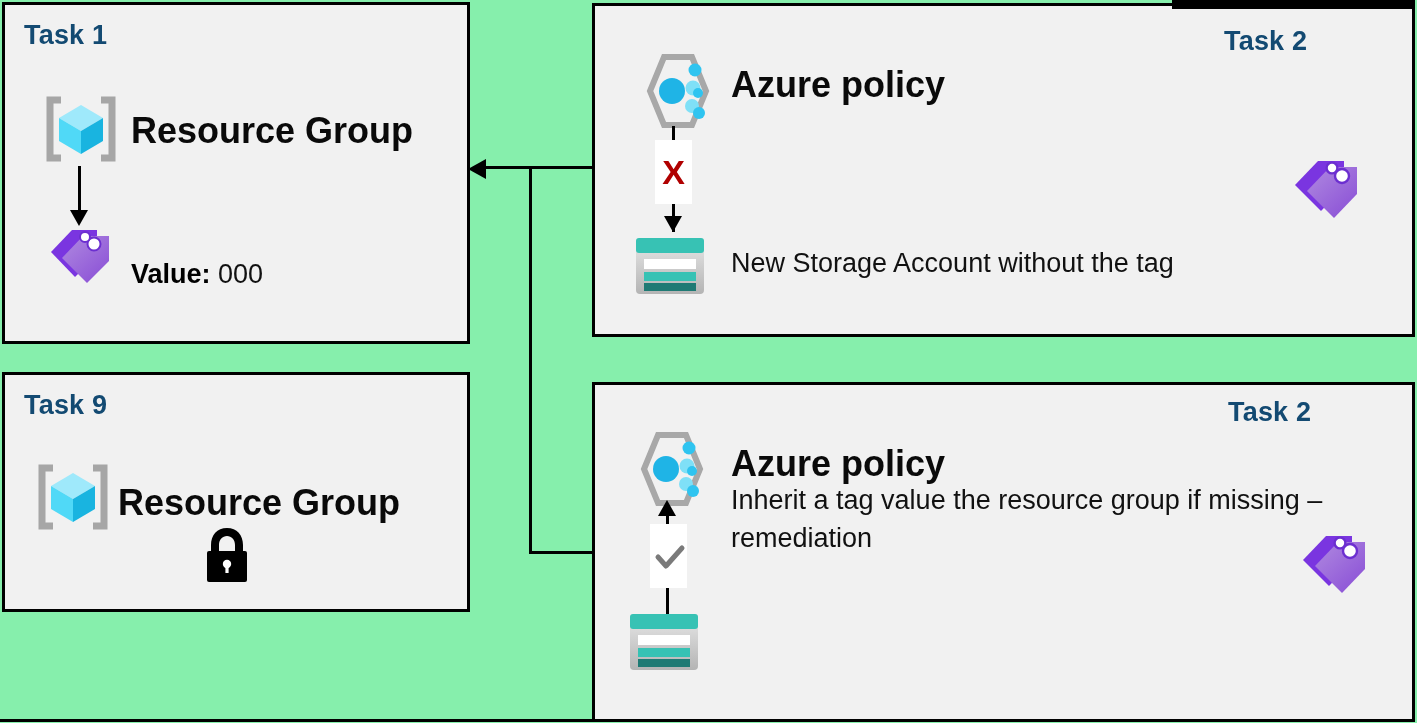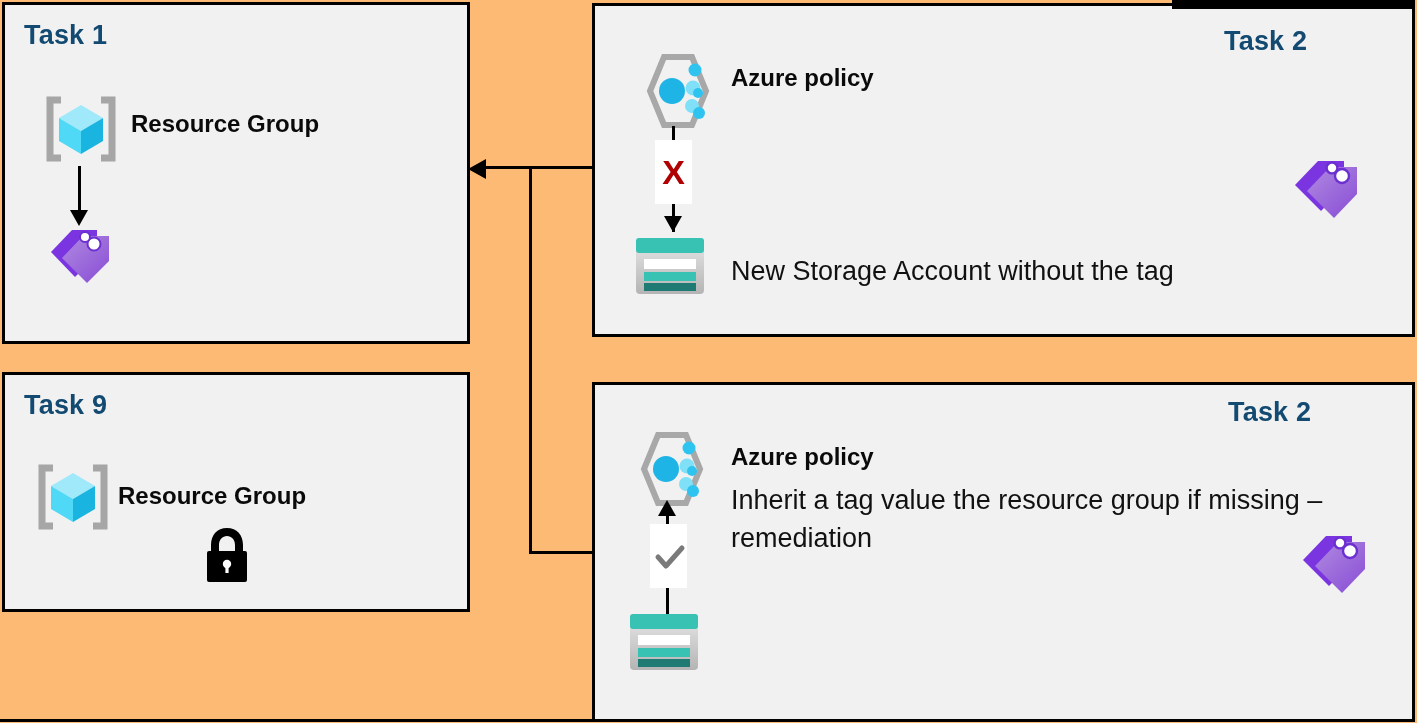--- a/index.html
+++ b/index.html
@@ -2,21 +2,21 @@
 <html><head>
 <meta charset="utf-8">
 <title>Azure Tagging Tasks Diagram</title>
 <style>
   html,body{margin:0;padding:0;background:#ffffff;}
   body{
     width:1417px;height:723px;position:relative;overflow:hidden;
     font-family:"Liberation Sans", sans-serif;
     -webkit-font-smoothing:antialiased;
   }
-  #stage{position:absolute;left:0;top:0;width:1417px;height:723px;background:#fdba74;}
+  #stage{position:absolute;left:0;top:0;width:1417px;height:723px;background:#86efac;}
 
   
   .task-box{
     position:absolute;
     background:#f1f1f1;
     border:3px solid #000000;
     box-sizing:border-box;
   }
   #task1-box{left:2px;  top:2px;   width:468px; height:342px;}
   #task2-box{left:592px;top:3px;   width:823px; height:334px;}
@@ -36,21 +36,21 @@
     white-space:nowrap;
   }
   #task1-label{left:24px;  top:20px;}
   #task4-label{left:24px;  top:390px;}
   #task2-label{left:1224px;top:26px;}
   #task3-label{left:1228px;top:397px;}
 
   
   .hdr{
     position:absolute;font-weight:bold;color:#0a0a0a;
-    font-size:24px;white-space:nowrap;
+    font-size:36px;white-space:nowrap;
   }
   .body-txt{
     position:absolute;color:#111111;font-size:27px;white-space:nowrap;
   }
   .body-txt.wrap{white-space:normal;line-height:1.42;}
   .kv{position:absolute;color:#111;font-size:27px;white-space:nowrap;line-height:1.34;}
   .kv b{font-weight:bold;color:#000;}
 
   
   .icon{position:absolute;}
@@ -118,20 +118,24 @@
           <stop offset="1" stop-color="#8a4fd6"></stop>
         </linearGradient>
       </defs>
       <path d="M3 30 L24 8 L49 8 L49 33 L27 55 Z" fill="#7a35e0"></path>
       <path d="M14 36 L35 14 L61 14 L61 39 L39 61 Z" fill="url(#tagGradA)"></path>
       <circle cx="46" cy="22" r="6.5" fill="#ffffff" stroke="#6c2fd0" stroke-width="2"></circle>
       <circle cx="37" cy="15" r="5" fill="#ffffff" stroke="#6c2fd0" stroke-width="2"></circle>
     </svg>
   </div>
 
+  <div class="kv" style="left:131px;top:256px;">
+    <b>Value:</b>
+    <span>000</span>
+  </div>
 
   <div class="task-box" id="task4-box"></div>
   <div class="task-label" id="task4-label">Task 9</div>
 
   <div class="icon" style="left:36px;top:462px;">
     <svg width="74" height="70" viewBox="0 0 74 70">
       <g fill="none" stroke="#a6a6a6" stroke-width="7" stroke-linecap="butt">
         <path d="M17 6 L6 6 L6 64 L17 64"></path>
         <path d="M57 6 L68 6 L68 64 L57 64"></path>
       </g>
@@ -184,21 +188,21 @@
           <stop offset="1" stop-color="#b4b4b4"></stop>
         </linearGradient>
       </defs>
       <rect x="3" y="2" width="68" height="56" rx="4" fill="url(#stgBodyA)"></rect>
       <rect x="3" y="2" width="68" height="15" rx="3" fill="#37c2b4"></rect>
       <rect x="11" y="23" width="52" height="10" fill="#ffffff"></rect>
       <rect x="11" y="36" width="52" height="9" fill="#37c2b4"></rect>
       <rect x="11" y="47" width="52" height="8" fill="#1f7a74"></rect>
     </svg>
   </div>
-  <div class="body-txt" style="left:731px;top:256px;text-align:center;">New Storage Account  without the tag</div>
+  <div class="body-txt" style="left:731px;top:248px;text-align:center;">New Storage Account  without the tag</div>
 
   <div class="icon" style="left:1292px;top:152px;">
     <svg width="72" height="68" viewBox="0 0 72 68">
       <defs>
         <linearGradient id="tagGradB" x1="0" y1="0" x2="0.9" y2="1">
           <stop offset="0" stop-color="#b08ae0"></stop>
           <stop offset="1" stop-color="#8a4fd6"></stop>
         </linearGradient>
       </defs>
       <path d="M3 33 L26 9 L52 9 L52 35 L29 59 Z" fill="#7a35e0"></path>

